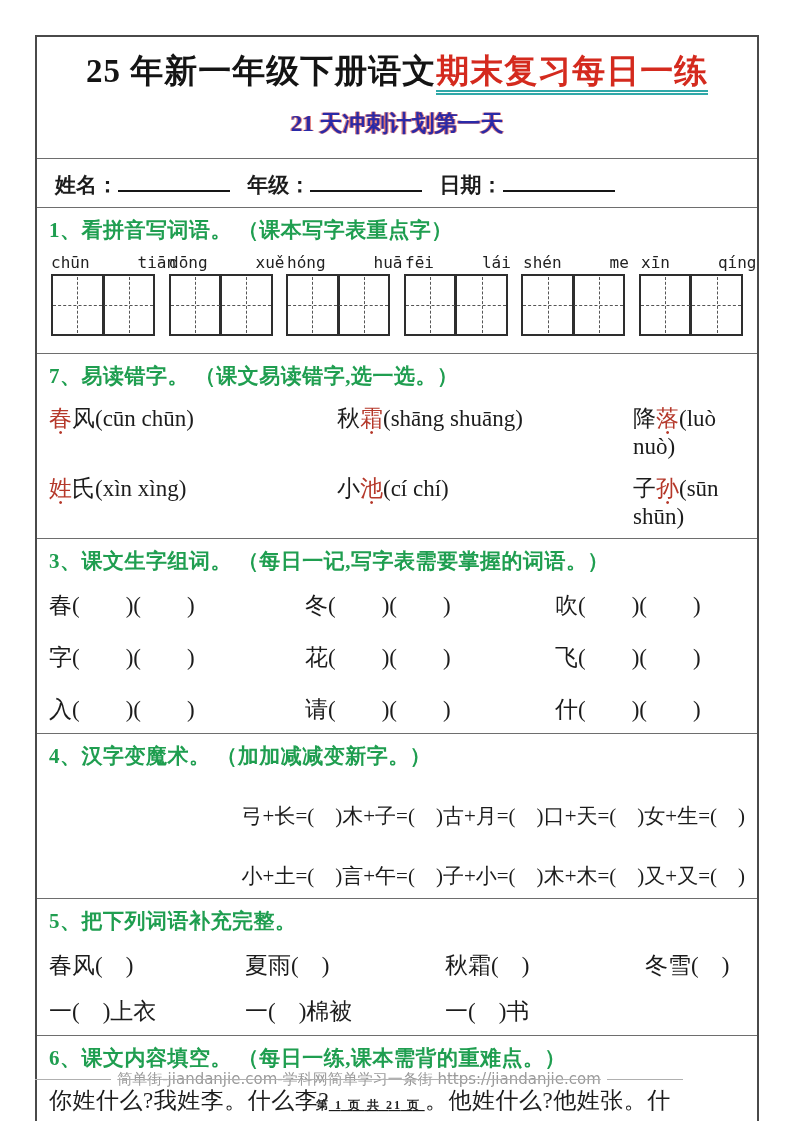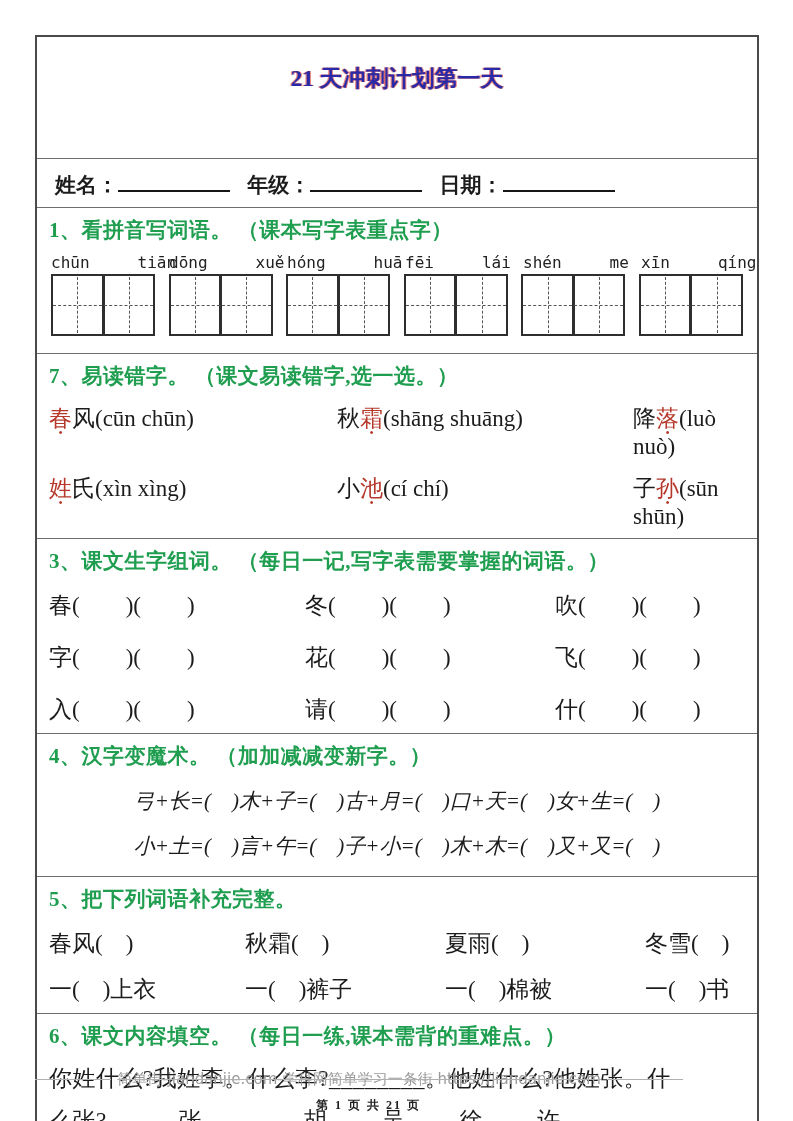--- a/index.html
+++ b/index.html
@@ -78,21 +78,21 @@
 
   
   .row-s3 { min-height:181px; }
   .s3-grid {
     display:grid; grid-template-columns:256px 250px 1fr;
     row-gap:21px; margin-top:15px; font-size:23px;
   }
 
   
   .row-s4 { min-height:143px; }
-  .s4-row { display:flex; justify-content:center; margin-top:17px; font-size:21px;font-style:italic; }
+  .s4-row { display:flex; justify-content:flex-end; margin-top:32px; font-size:21px; }
 
   
   .row-s5 { min-height:131px; }
   .s5-row { display:grid; grid-template-columns:196px 200px 200px 1fr; margin-top:15px; font-size:23px; }
 
   
   .row-s6 { min-height:118px; }
   .s6-text { margin-top:8px; font-size:23px; line-height:42px; letter-spacing:.5px; }
 
   
@@ -113,20 +113,23 @@
     position:absolute; left:0; top:1097px; width:737px;
     text-align:center; font-size:12px; color:#222; letter-spacing:2px; font-weight:bold;
   }
 </style>
 </head>
 <body>
 
 <div class="sheet">
 
   <div class="row row-header">
+    <div class="main-title">
+      <span class="title-black">25 年新一年级下册语文</span><span class="title-red">期末复习每日一练</span>
+    </div>
     <div class="subtitle">21 天冲刺计划第一天</div>
   </div>
 
   <div class="row row-info">
     <span class="info-label">姓名：</span><span class="info-blank"></span>
     <span class="info-label">年级：</span><span class="info-blank"></span>
     <span class="info-label">日期：</span><span class="info-blank"></span>
   </div>
 
   <div class="row row-s1">
@@ -227,27 +230,26 @@
       <span>子+小=(　)</span>
       <span>木+木=(　)</span>
       <span>又+又=(　)</span>
     </div>
   </div>
 
   <div class="row row-s5">
     <div class="sec-heading">5、把下列词语补充完整。</div>
     <div class="s5-row">
       <span>春风(　)</span>
+      <span>夏雨(　)</span>
       <span>秋霜(　)</span>
-      <span>夏雨(　)</span>
       <span>冬雪(　)</span>
     </div>
     <div class="s5-row">
       <span>一(　)上衣</span>
-      <span>一(　)裤子</span>
       <span>一(　)棉被</span>
       <span>一(　)书</span>
     </div>
   </div>
 
   <div class="row row-s6">
     <div class="sec-heading">6、课文内容填空。 （每日一练,课本需背的重难点。）</div>
     <div class="s6-text">
       <div>你姓什么?我姓李。什么李?________。他姓什么?他姓张。什</div>
       <div>么张?______张。 ______胡,____吴,____徐,____许。</div>

